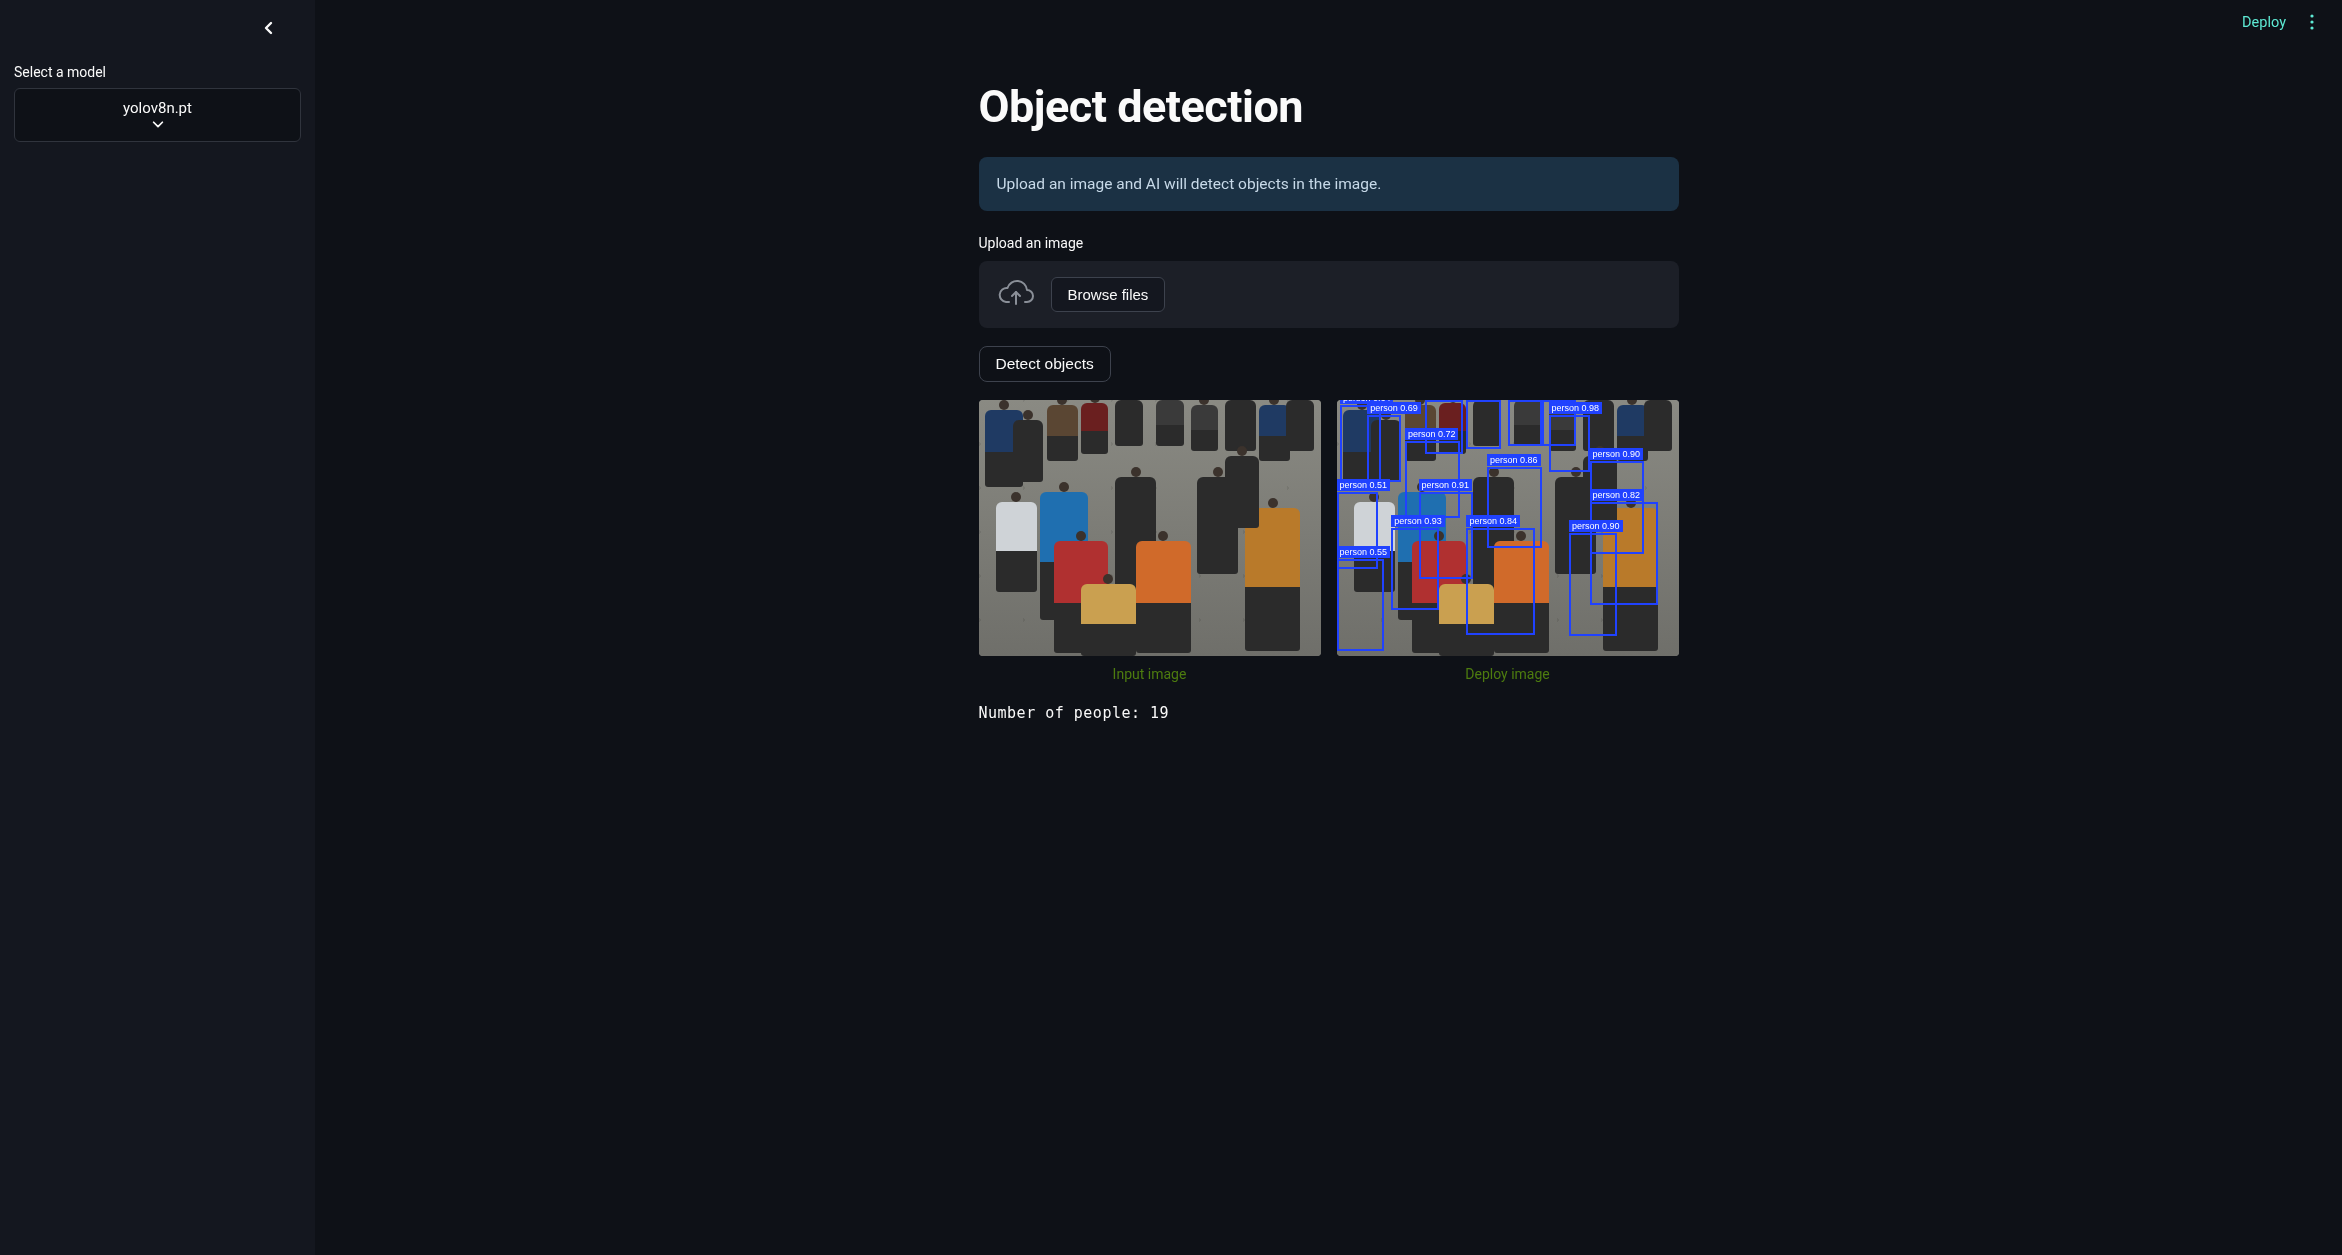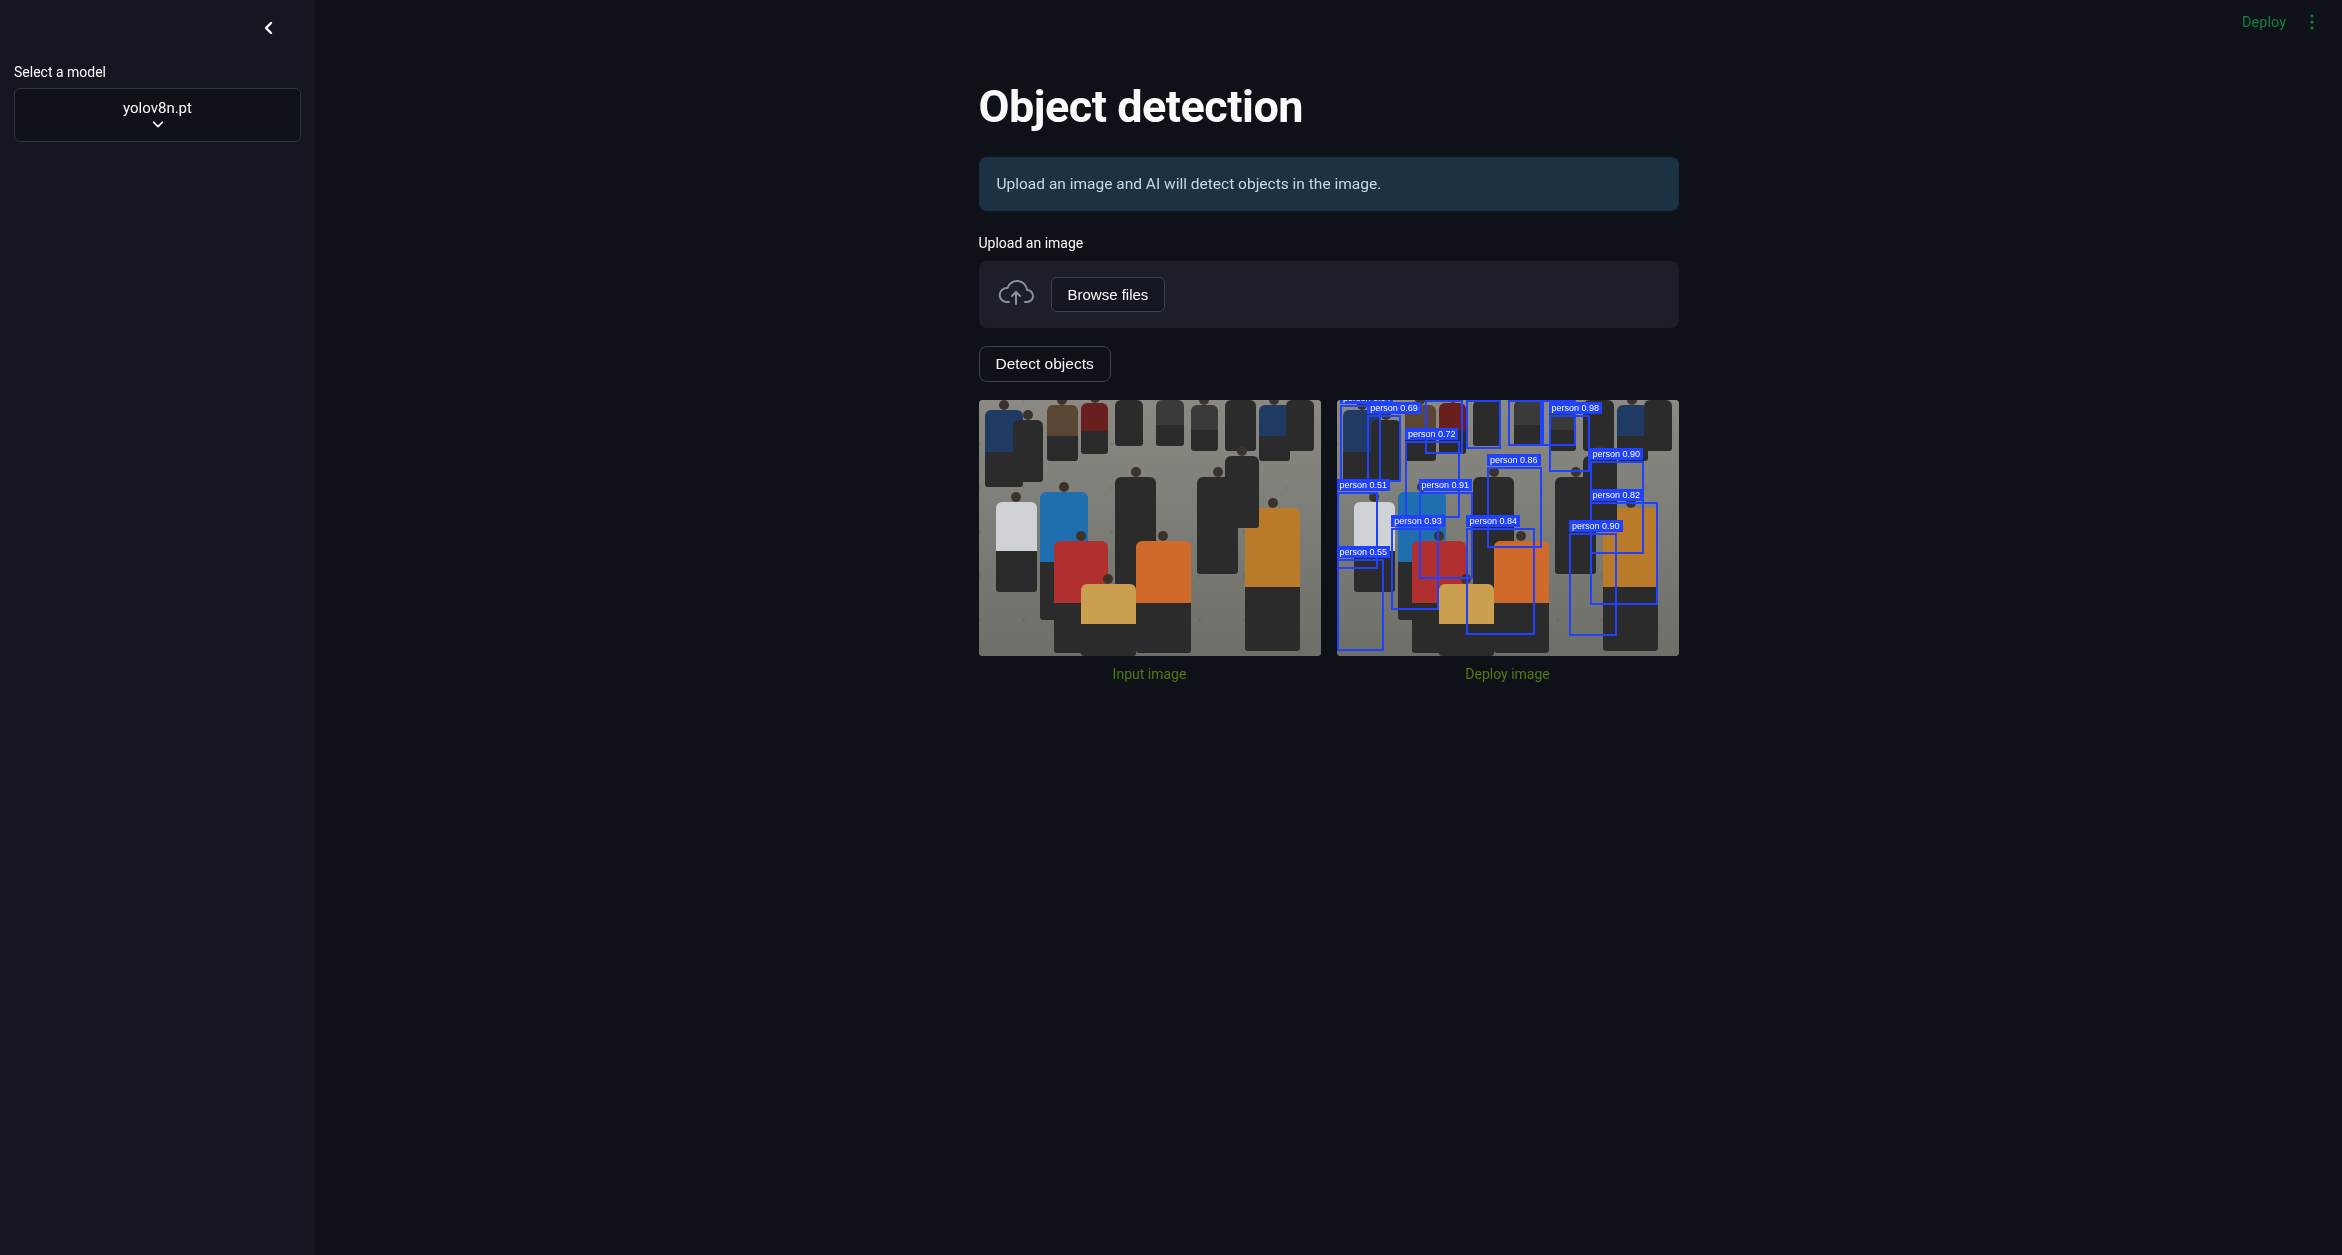--- a/index.html
+++ b/index.html
@@ -59,21 +59,21 @@
   }
   .topbar {
     position: absolute;
     top: 0;
     right: 0;
     display: flex;
     align-items: flex-start;
     gap: 16px;
     padding: 14px 20px;
     font-size: 14.5px;
-    color: #15803d;
+    color: #5eead4;
   }
   .topbar .deploy { cursor: pointer; }
   .topbar .kebab { cursor: pointer; width: 20px; display:flex; align-items:center; justify-content:center;}
   .content {
     max-width: 700px;
     margin: 0 auto;
     padding: 80px 0 60px;
   }
   h1 {
     font-size: 45px;
@@ -339,14 +339,15 @@
               <div class="det-label">person 0.90</div>
             </div>
             <div class="det" style="left: 0%; top: 62%; width: 14%; height: 36%; text-align: right;">
               <div class="det-label">person 0.55</div>
             </div>
           </div>
         <div class="caption">Deploy image</div>
       </div>
     </div>
 
+    <div class="result-line">Number of people: 19</div>
   </div>
 </main>
 
 </body></html>

